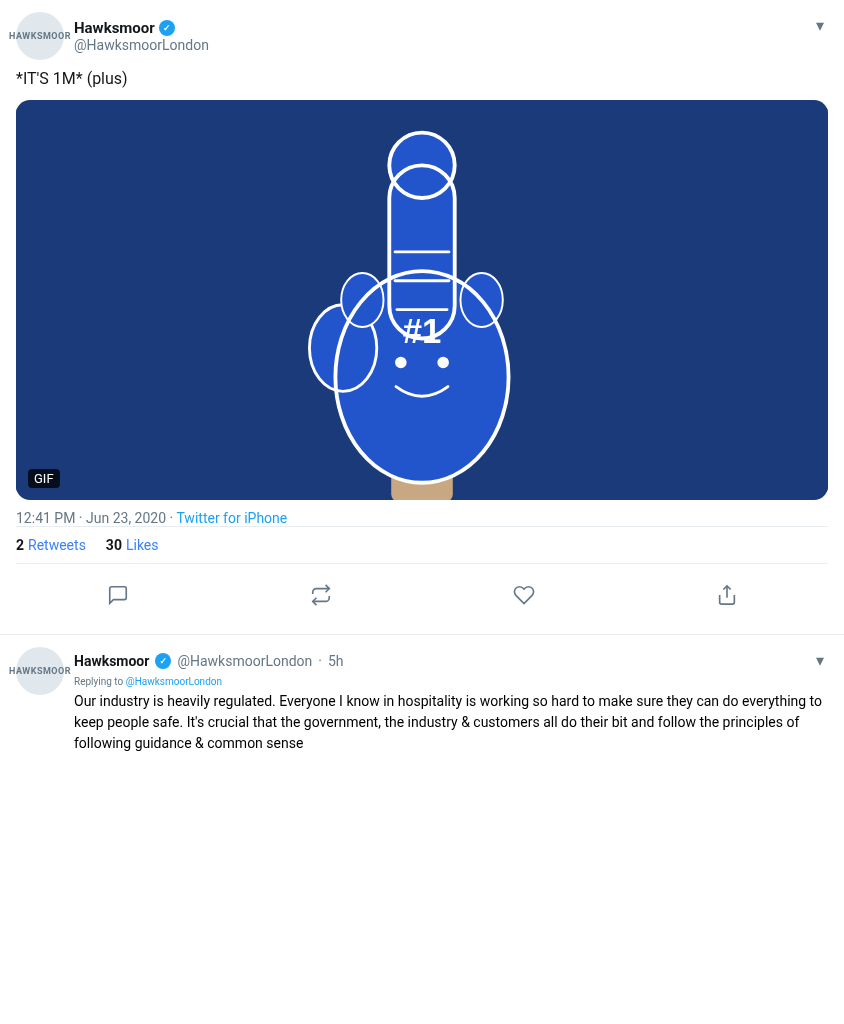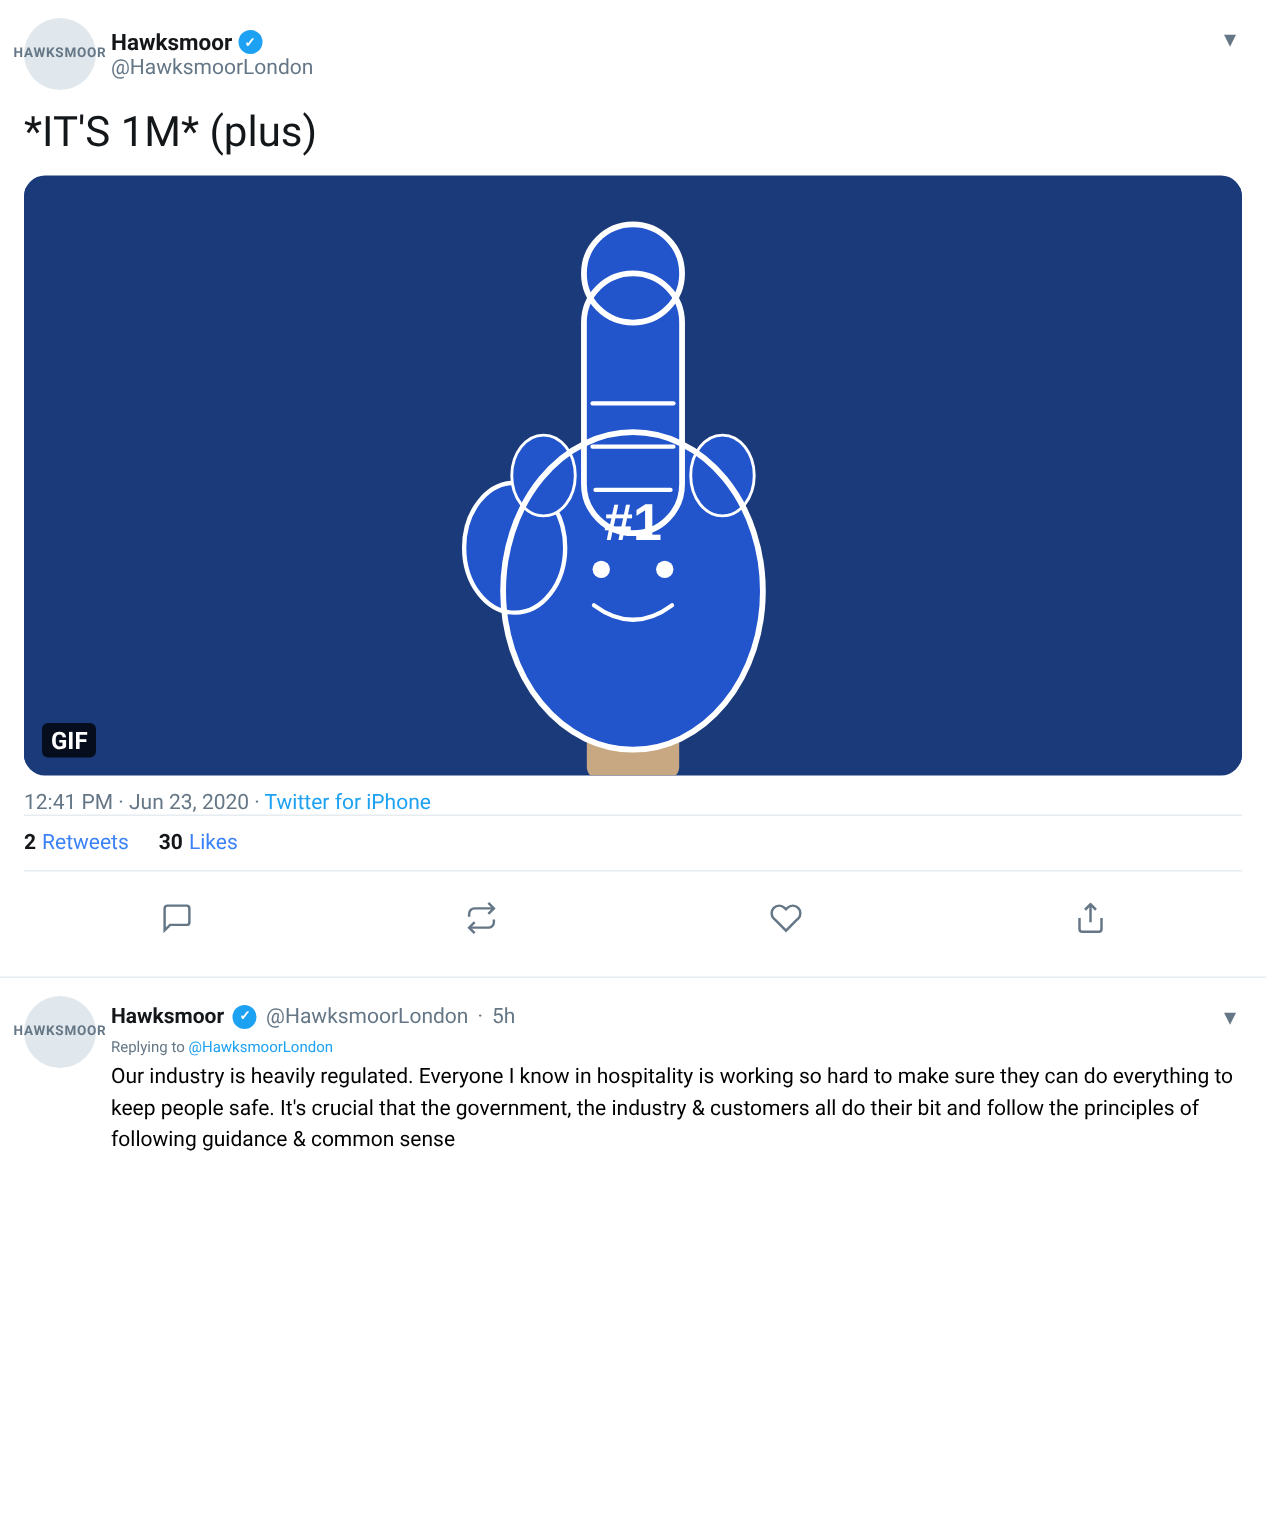--- a/index.html
+++ b/index.html
@@ -82,21 +82,21 @@
     }
 
     .chevron-down {
       color: #657786;
       font-size: 16px;
       cursor: pointer;
       padding: 4px;
     }
 
     .tweet-text {
-      font-size: 28px;
+      font-size: 16px;
       font-weight: 400;
       line-height: 1.4;
       margin: 8px 0 10px 0;
       color: #14171a;
     }
 
     .tweet-media {
       border-radius: 14px;
       overflow: hidden;
       margin-bottom: 10px;
@@ -112,22 +112,22 @@
       width: 100%;
       height: 100%;
     }
 
     .gif-badge {
       position: absolute;
       bottom: 12px;
       left: 12px;
       background: rgba(0,0,0,0.75);
       color: #fff;
-      font-size: 16px;
-      font-weight: 700;
+      font-size: 13px;
+      font-weight: 400;
       padding: 2px 6px;
       border-radius: 4px;
     }
 
     .tweet-meta {
       font-size: 14px;
       color: #657786;
     }
 
     .tweet-meta a, .tweet-meta .link {

